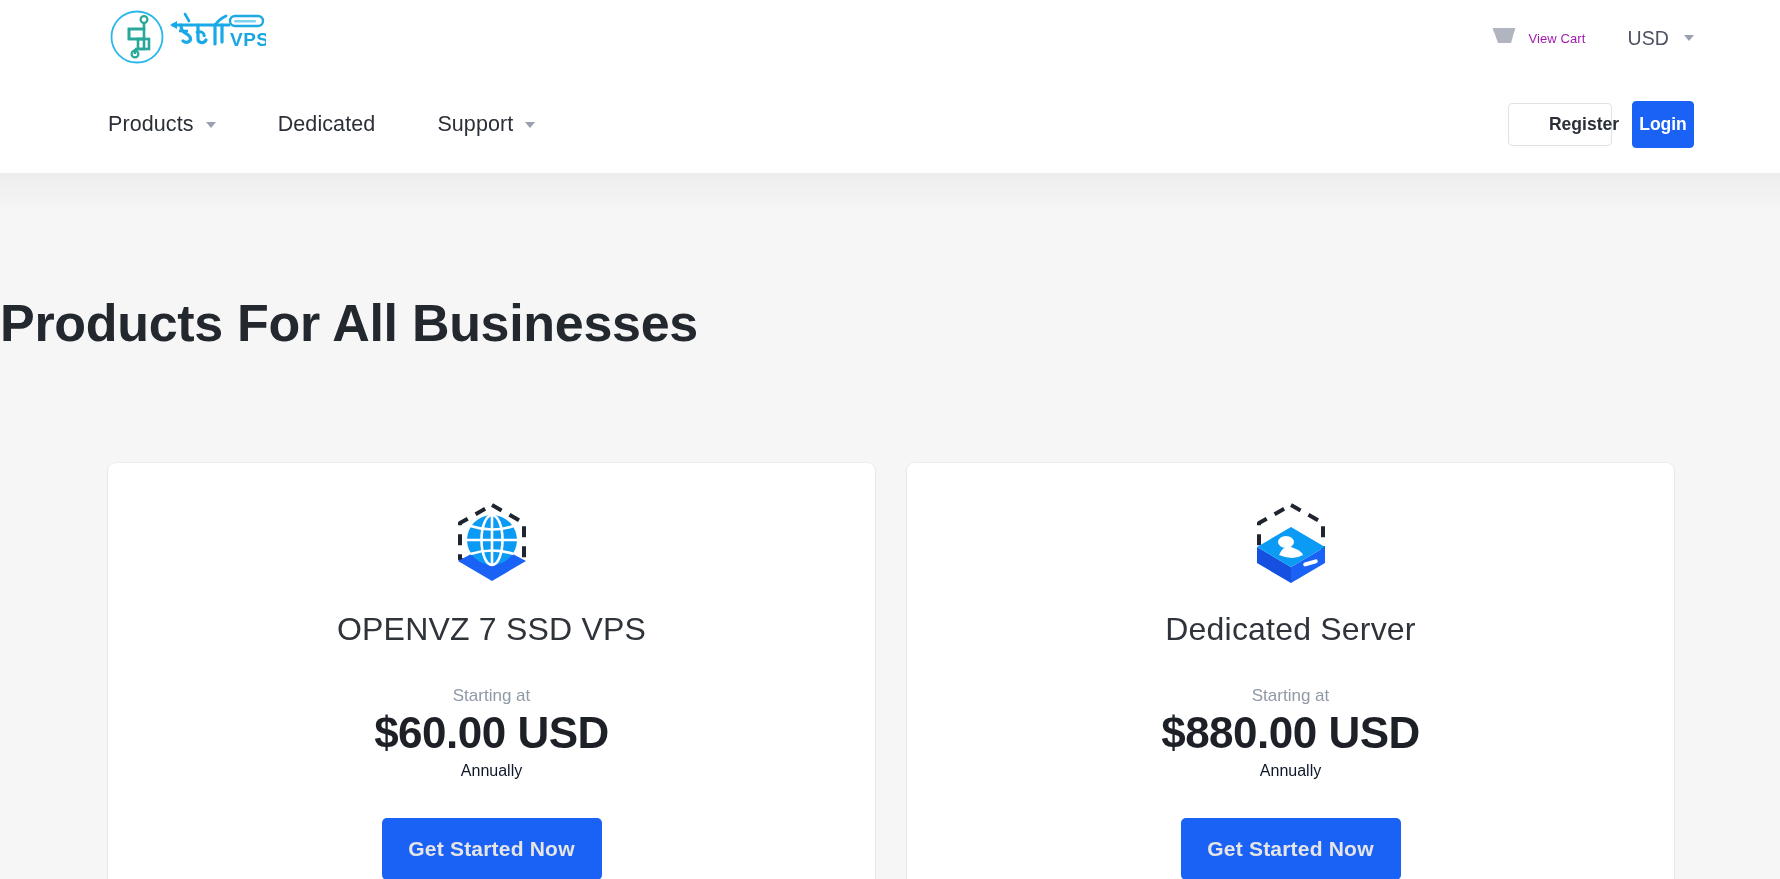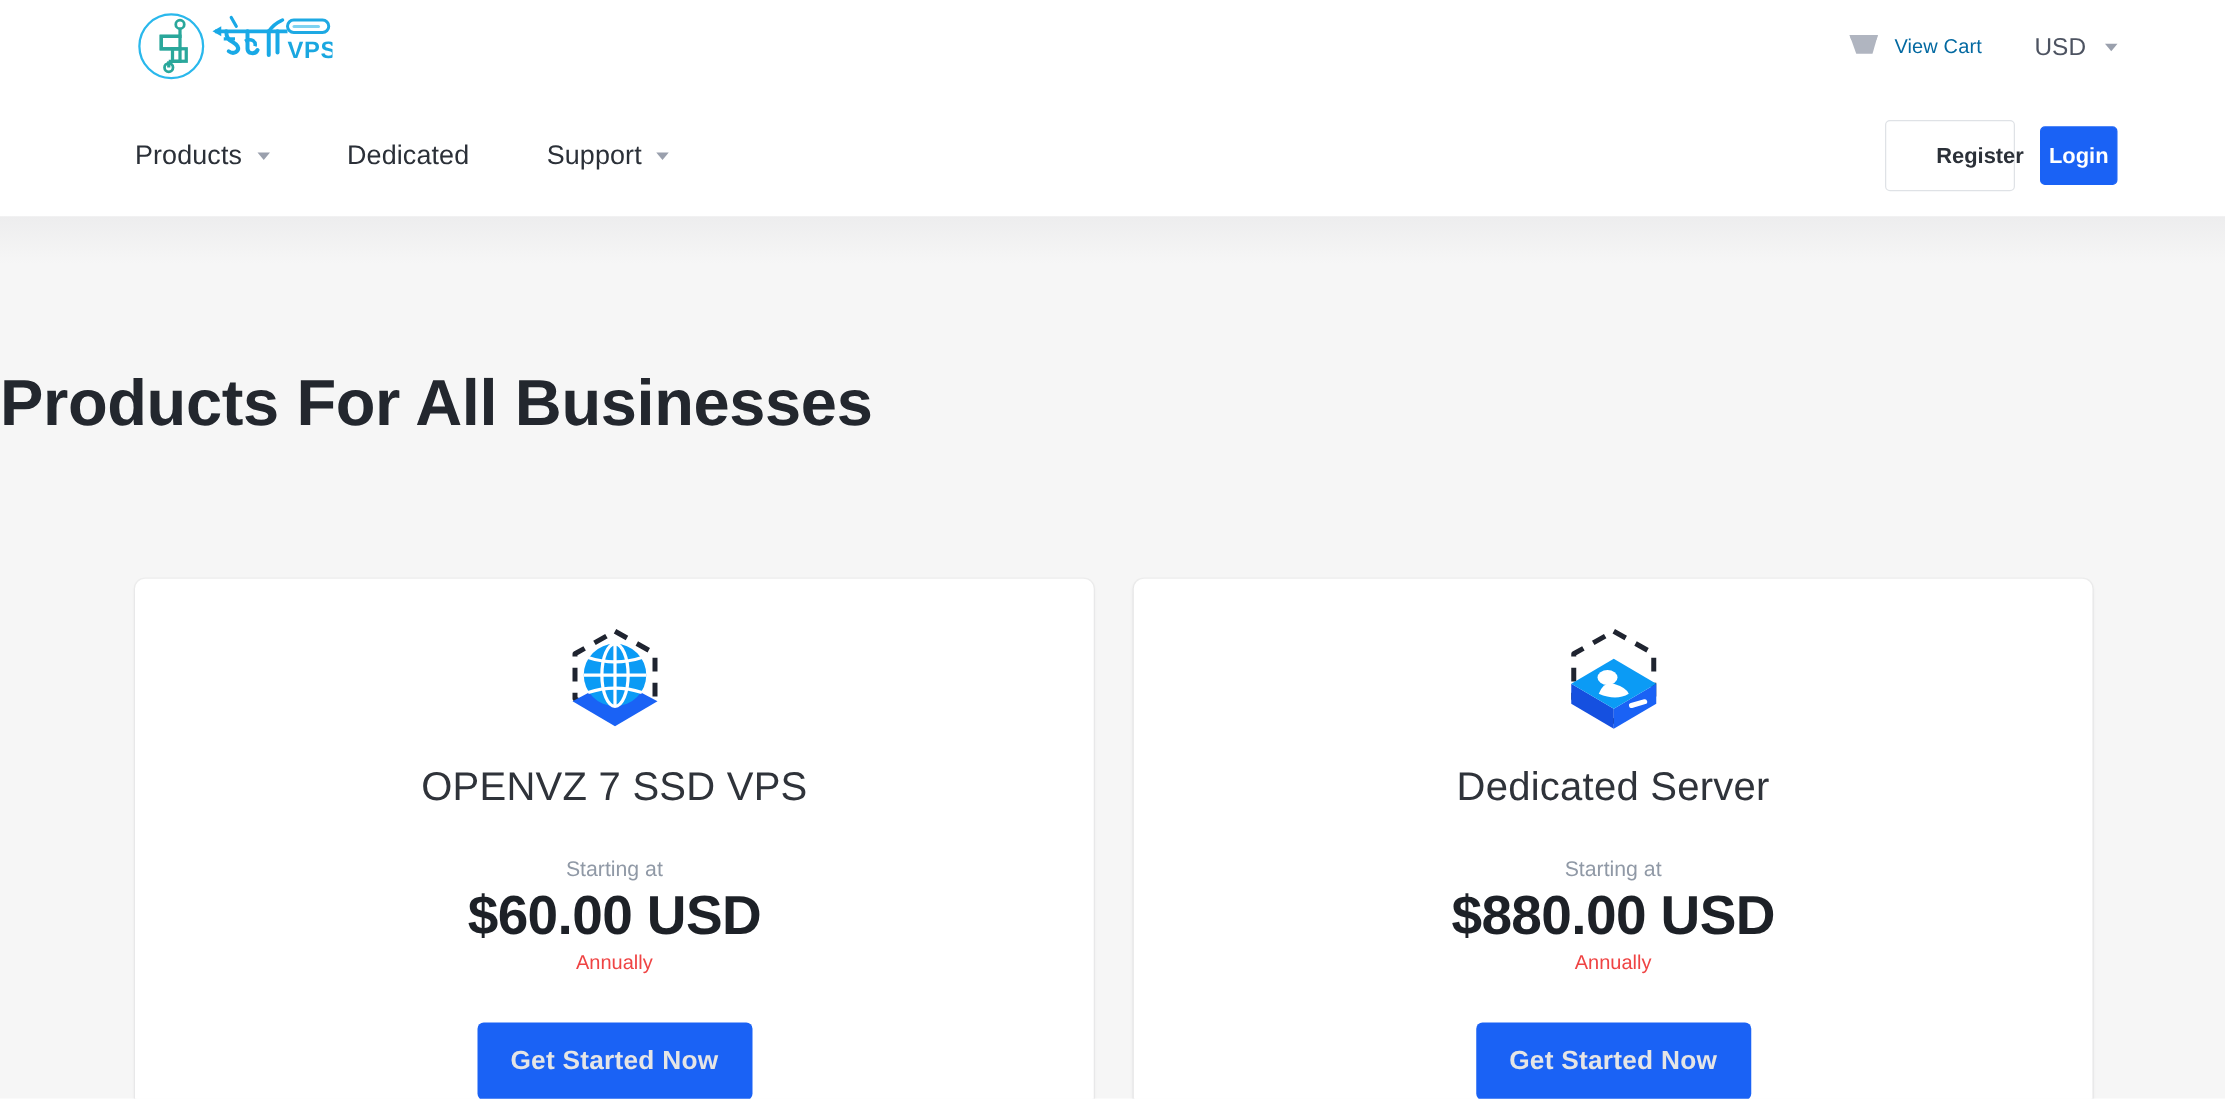--- a/index.html
+++ b/index.html
@@ -52,22 +52,22 @@
   .view-cart {
     display: flex;
     align-items: center;
     gap: 12px;
     margin-right: 42px;
     cursor: pointer;
     text-decoration: none;
   }
   .cart-icon { display: block; }
   .view-cart-label {
-    font-size: 16px;
-    color: #0369a1;
+    font-size: 13px;
+    color: #a21caf;
     letter-spacing: .1px;
   }
 
   .currency {
     display: flex;
     align-items: center;
     gap: 15px;
     margin-right: 86px;
     cursor: pointer;
   }
@@ -126,21 +126,21 @@
     font-weight: bold;
     border-radius: 4px;
     cursor: pointer;
     line-height: 1;
     display: flex;
     align-items: center;
     justify-content: center;
   }
   .btn-register {
     width: 104px;
-    height: 57px;
+    height: 43px;
     background: #ffffff;
     border: 1px solid #dfe2e6;
     color: #2b3038;
     padding-left: 48px;
   }
   .btn-login {
     width: 62px;
     height: 47px;
     background: #1a62f5;
     border: 1px solid #1a62f5;
@@ -209,21 +209,21 @@
   .card-price {
     font-size: 44px;
     font-weight: bold;
     color: #1d2127;
     letter-spacing: -0.5px;
     line-height: 1.05;
   }
 
   .card-cycle {
     font-size: 16px;
-    color: #ef4444;
+    color: #0f172a;
     margin-top: 6px;
     margin-bottom: 38px;
   }
 
   .btn-cta {
     width: 220px;
     height: 62px;
     background: #1a62f5;
     border: none;
     border-radius: 5px;

